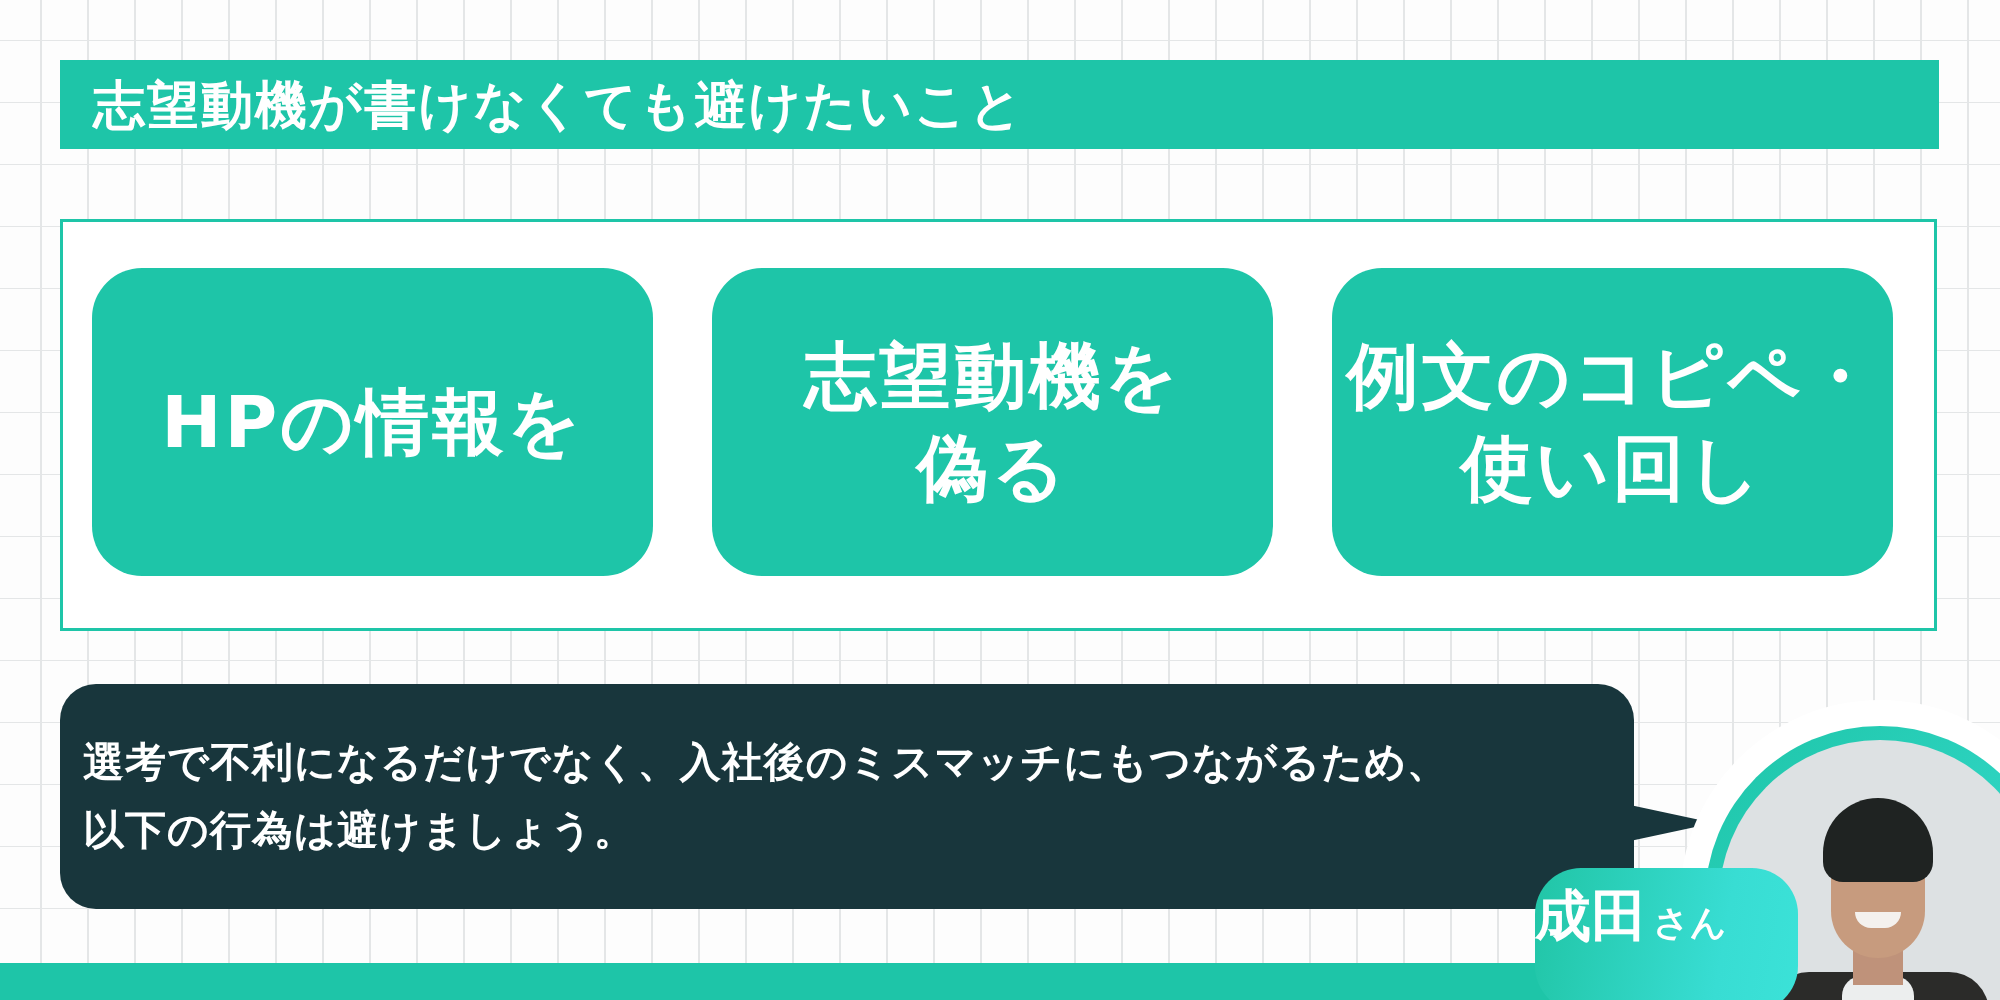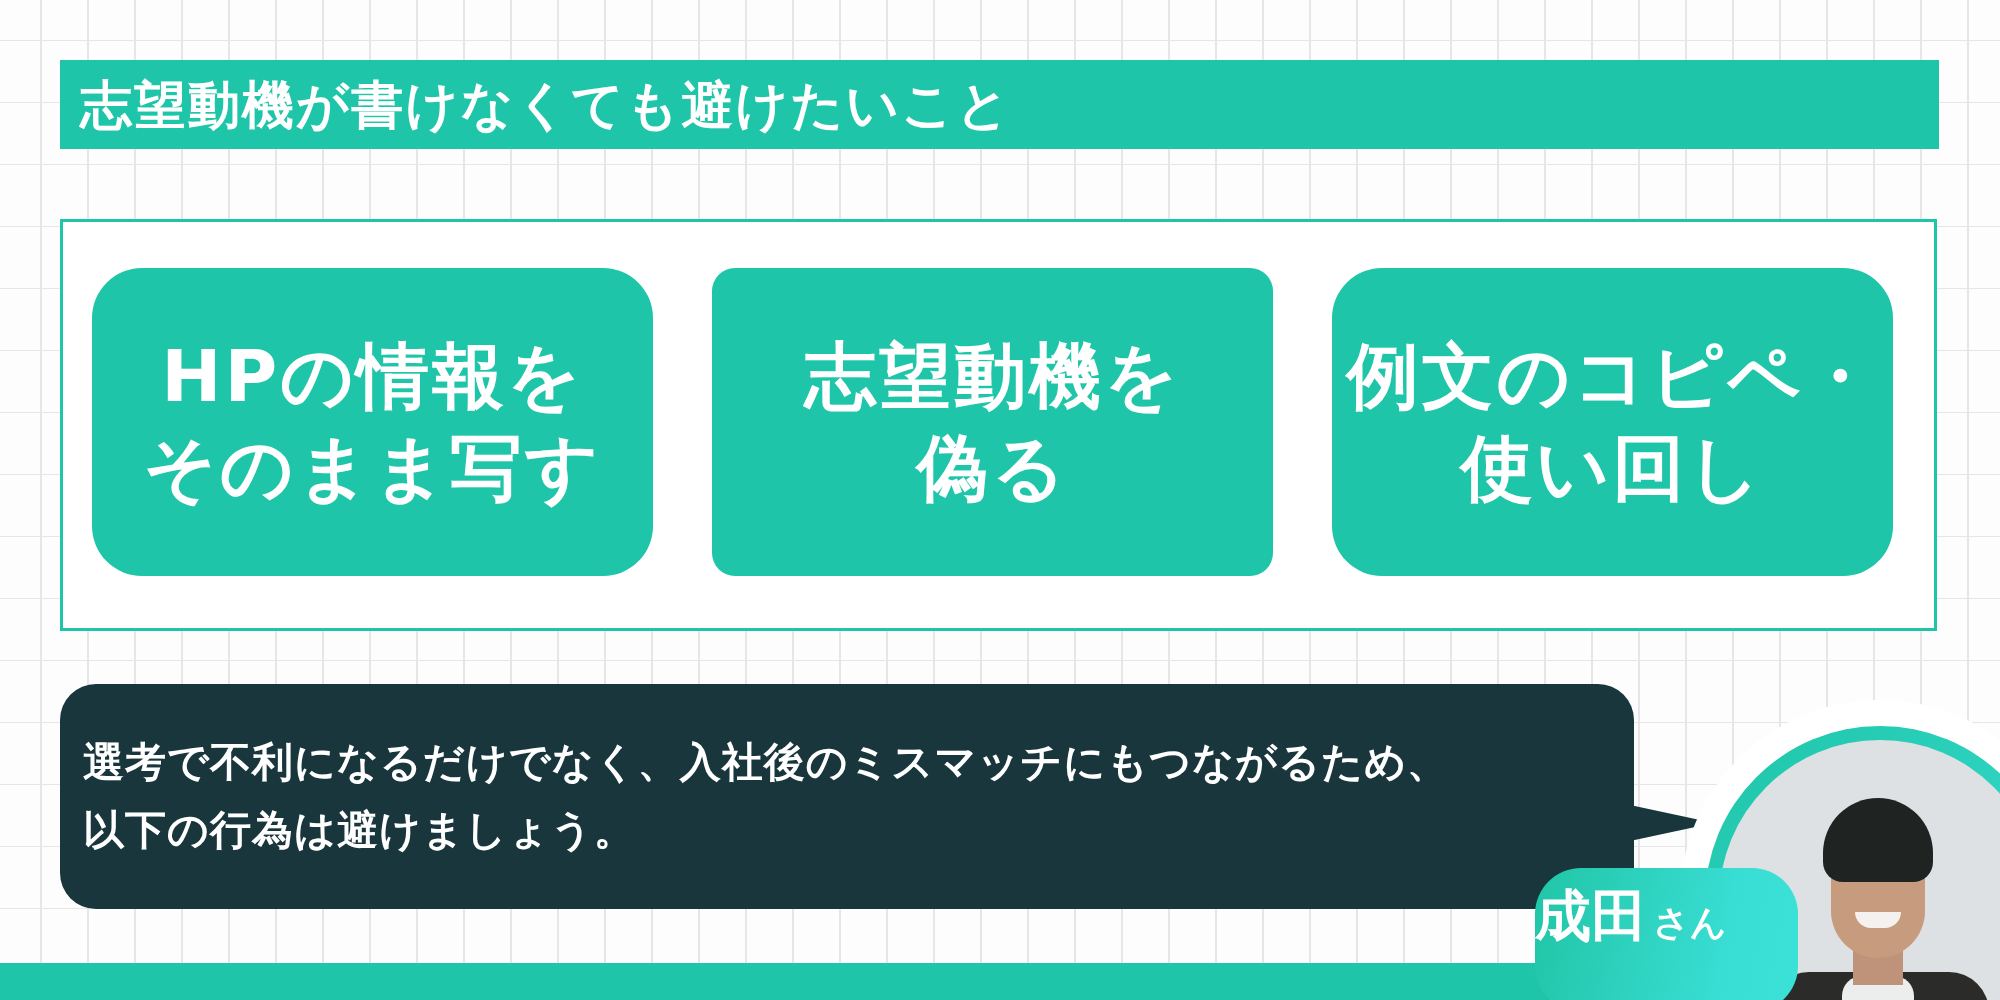--- a/index.html
+++ b/index.html
@@ -11,39 +11,39 @@
     background-image:
       linear-gradient(to right, #e4e6e7 1.5px, transparent 1.5px),
       linear-gradient(to bottom, #e4e6e7 1.5px, transparent 1.5px);
     background-size: 47px 62px;
     background-position: 40px 40px;
   }
   .title-bar {
     position: absolute; left: 60px; top: 60px; width: 1879px; height: 89px;
     background: #1ec5a8;
     display: flex; align-items: center;
-    padding-left: 20px;
+    padding-left: 33px;
   }
   .title-text {
     color: #fff; font-weight: bold; font-size: 52px; letter-spacing: 2px;
     line-height: 1;
   }
   .outer-box {
     position: absolute; left: 60px; top: 219px; width: 1877px; height: 412px;
     border: 3px solid #1ec5a8; background: #ffffff;
   }
   .card {
     position: absolute; top: 268px; width: 561px; height: 308px;
     background: #1ec5a8; border-radius: 50px;
     display: flex; flex-direction: column; align-items: center; justify-content: center;
     color: #fff; font-weight: bold; font-size: 72px; line-height: 92px;
     text-align: center; letter-spacing: 3px;
   }
   .card-1 { left: 92px; }
-  .card-2 { left: 712px; border-radius: 23px; }
+  .card-2 { left: 712px; }
   .card-3 { left: 1332px; }
   .bubble {
     position: absolute; left: 60px; top: 684px; width: 1574px; height: 225px;
     background: #18363c; border-radius: 36px;
     padding: 44px 0 0 23px;
     color: #fff; font-weight: bold; font-size: 41px; line-height: 68px;
     letter-spacing: 1px;
   }
   .bubble-tail {
     position: absolute; left: 1630px; top: 805px;
@@ -108,21 +108,20 @@
 <body>
 
 <div class="title-bar">
   <span class="title-text">志望動機が書けなくても避けたいこと</span>
 </div>
 
 <div class="outer-box"></div>
 
 <div class="card card-1">
   <div>HPの情報を</div>
-  <div>そのまま写す</div>
 </div>
 <div class="card card-2">
   <div>志望動機を</div>
   <div>偽る</div>
 </div>
 <div class="card card-3">
   <div>例文のコピペ・</div>
   <div>使い回し</div>
 </div>
 

